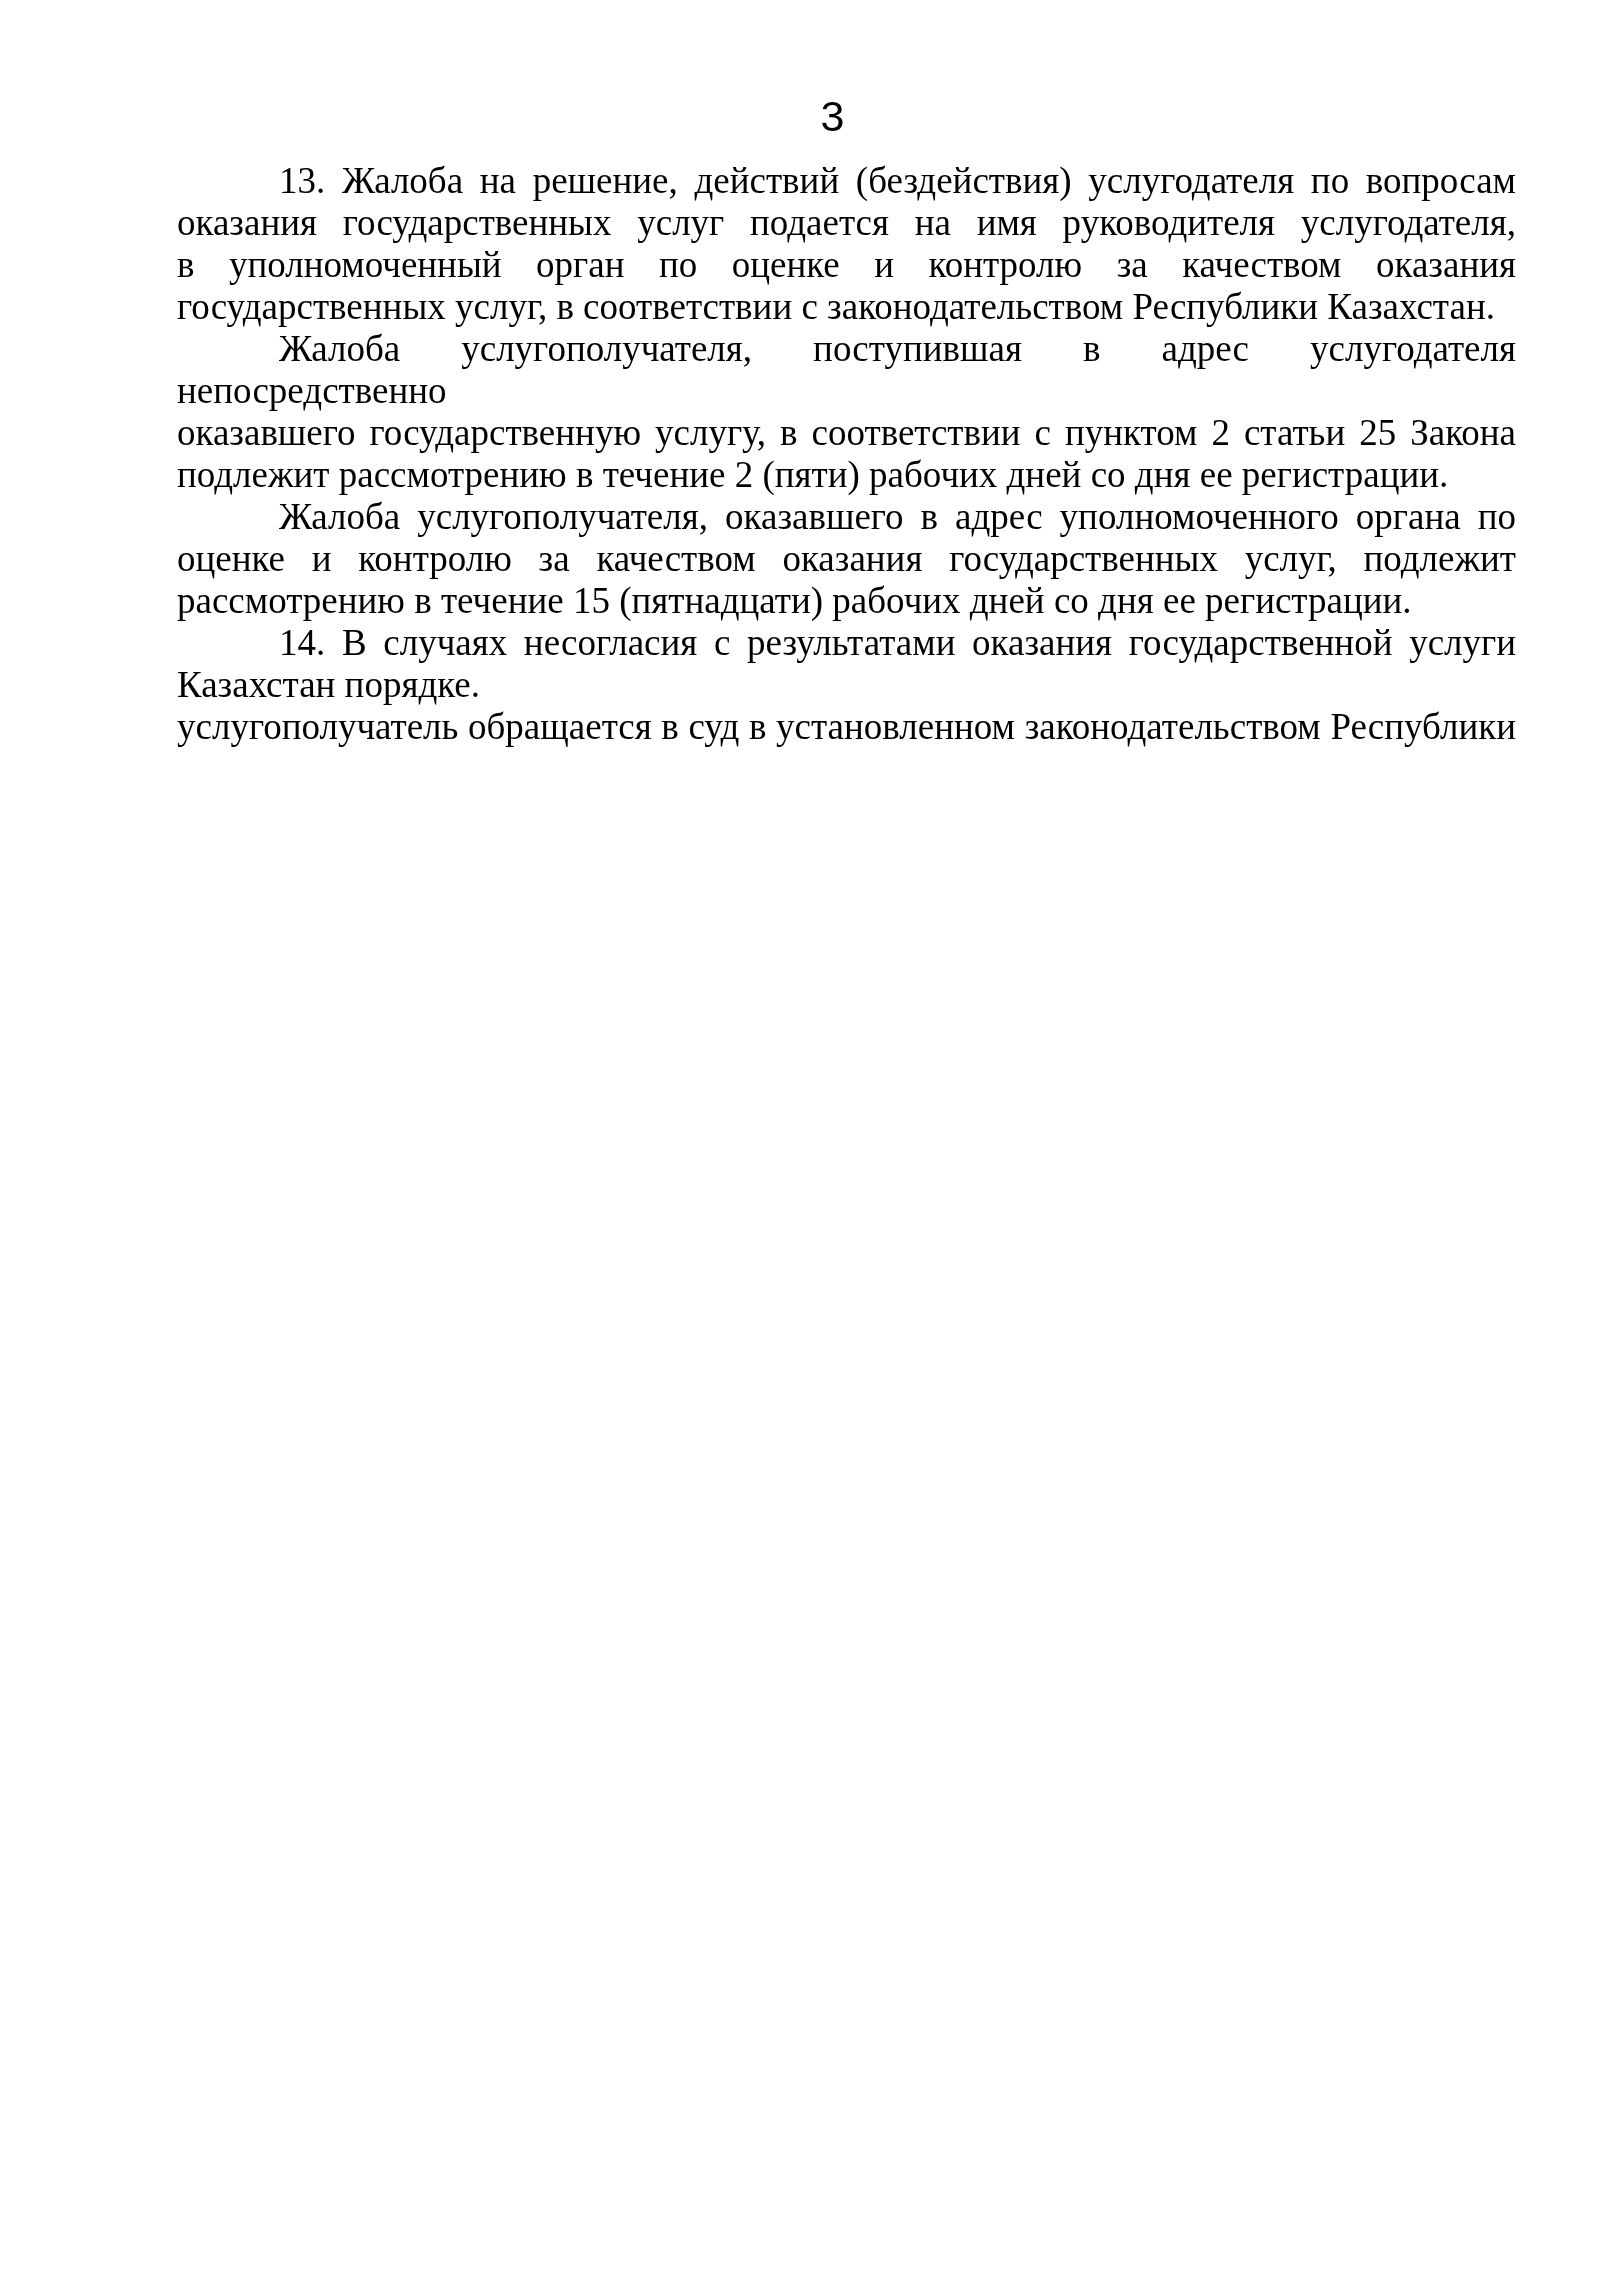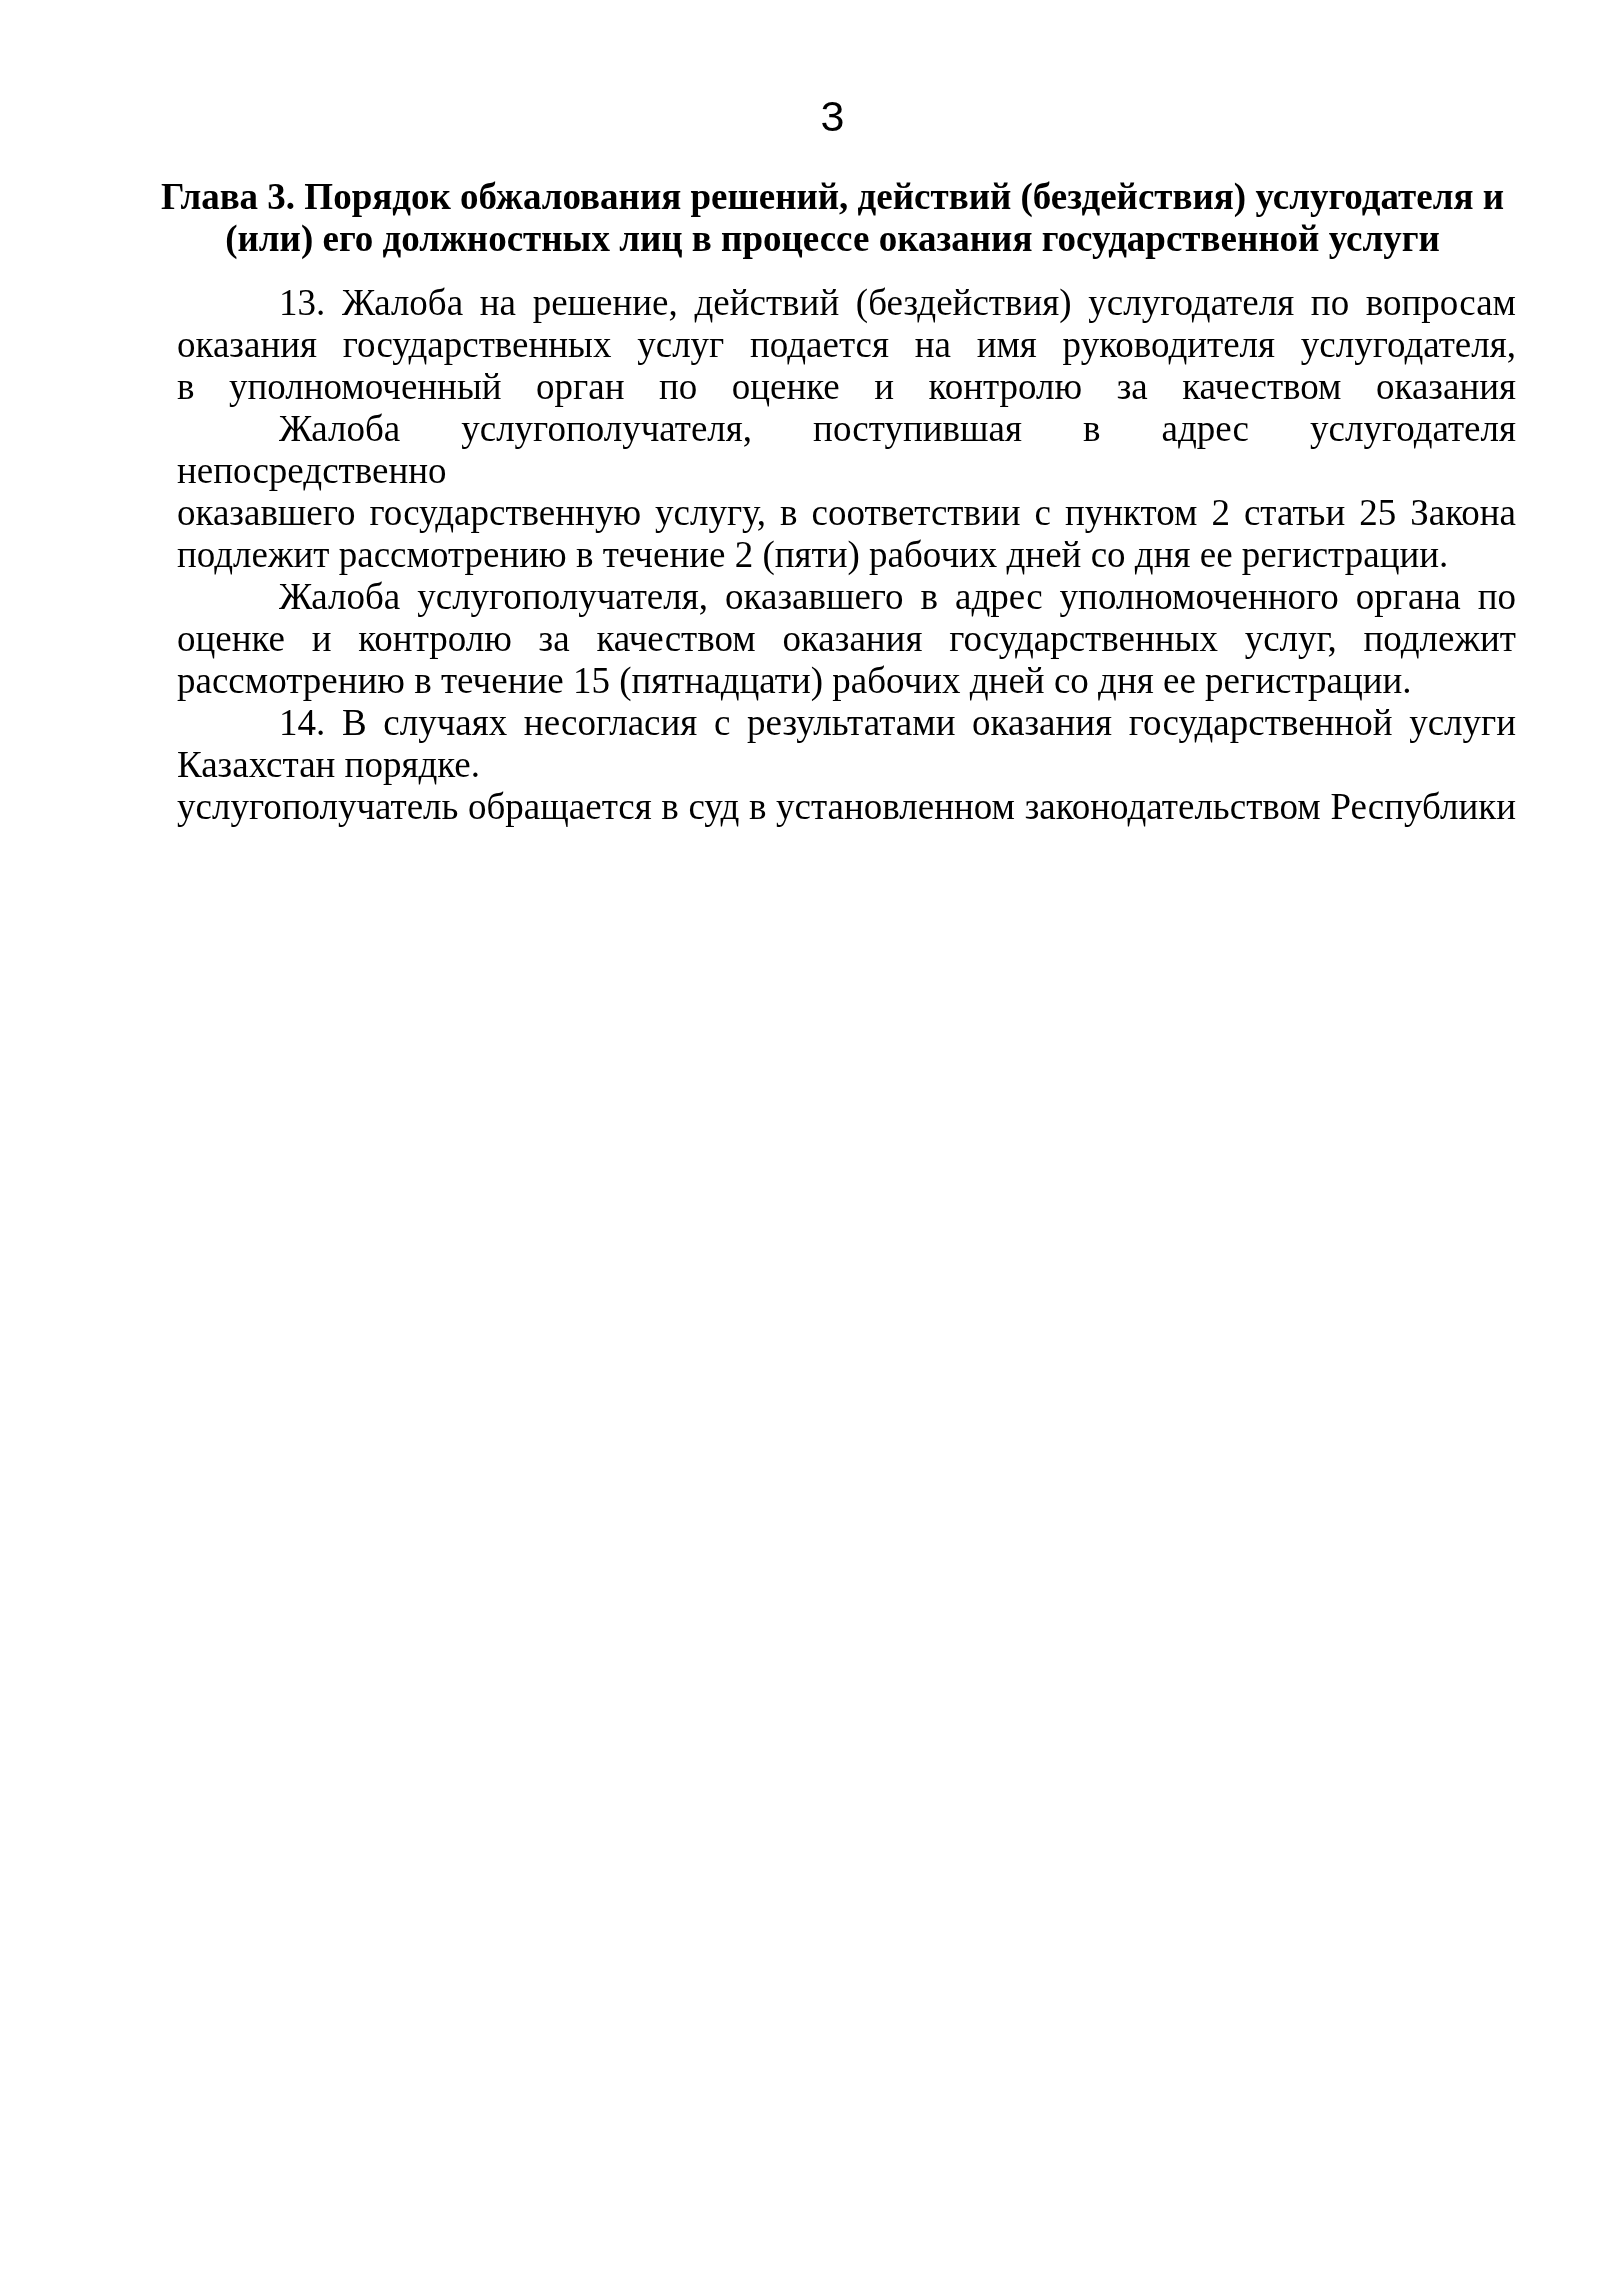--- a/index.html
+++ b/index.html
@@ -53,30 +53,27 @@
   .line.first { text-indent: 102px; }
   .line.last  { text-align-last: left; }
 </style>
 </head>
 <body>
 
 <div class="sheet">
   <div class="content">
     <div class="page-number">3</div>
 
-    <div class="heading">
-        <div class="hline">Глава 3. Порядок обжалования решений, действий (бездействия) услугодателя и</div>
-        <div class="hline">(или) его должностных лиц в процессе оказания государственной услуги</div>
-      </div>
 
     <div class="bodytext">
         <div class="para">
           <div class="line first">13. Жалоба на решение, действий (бездействия) услугодателя по вопросам</div>
           <div class="line">оказания государственных услуг подается на имя руководителя услугодателя,</div>
           <div class="line">в&nbsp;уполномоченный орган&nbsp;по оценке и контролю за качеством оказания</div>
+          <div class="line last">государственных услуг, в соответствии с законодательством Республики Казахстан.</div>
         </div>
         <div class="para">
           <div class="line first">Жалоба услугополучателя, поступившая в адрес услугодателя непосредственно</div>
           <div class="line">оказавшего государственную услугу, в соответствии с&nbsp;пунктом 2&nbsp;статьи 25 Закона</div>
           <div class="line last">подлежит рассмотрению в течение 2 (пяти) рабочих дней со дня ее регистрации.</div>
         </div>
         <div class="para">
           <div class="line first">Жалоба услугополучателя, оказавшего в адрес уполномоченного органа по</div>
           <div class="line">оценке и контролю за качеством оказания государственных услуг, подлежит</div>
           <div class="line last">рассмотрению в течение 15 (пятнадцати) рабочих дней со дня ее регистрации.</div>

